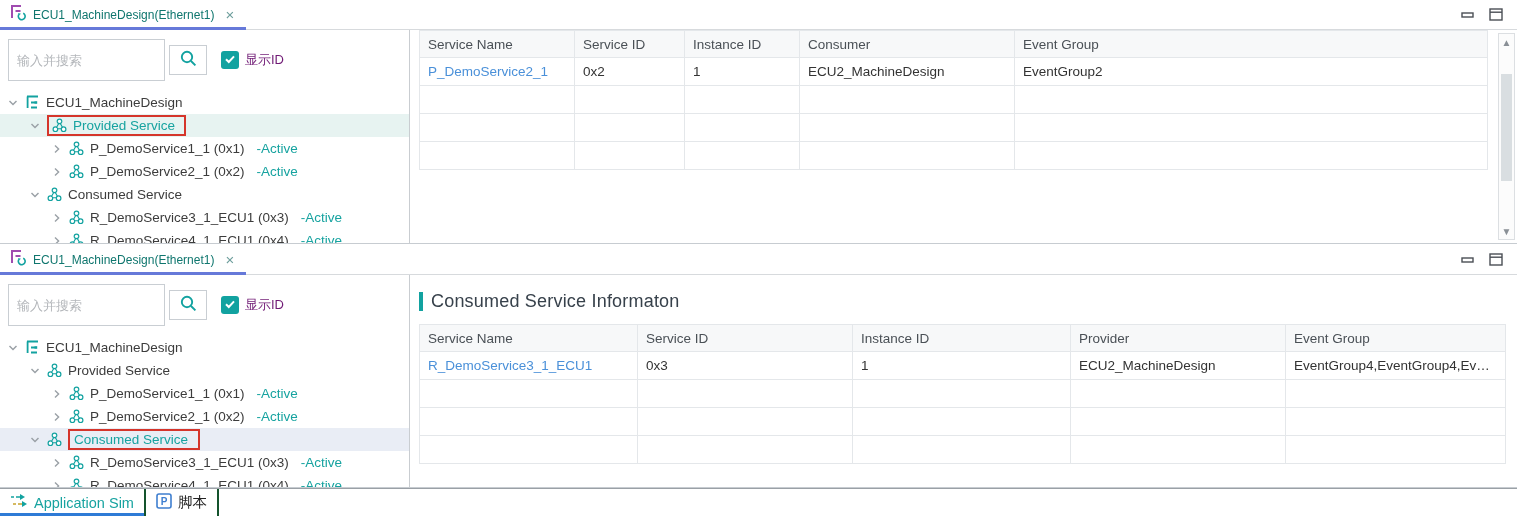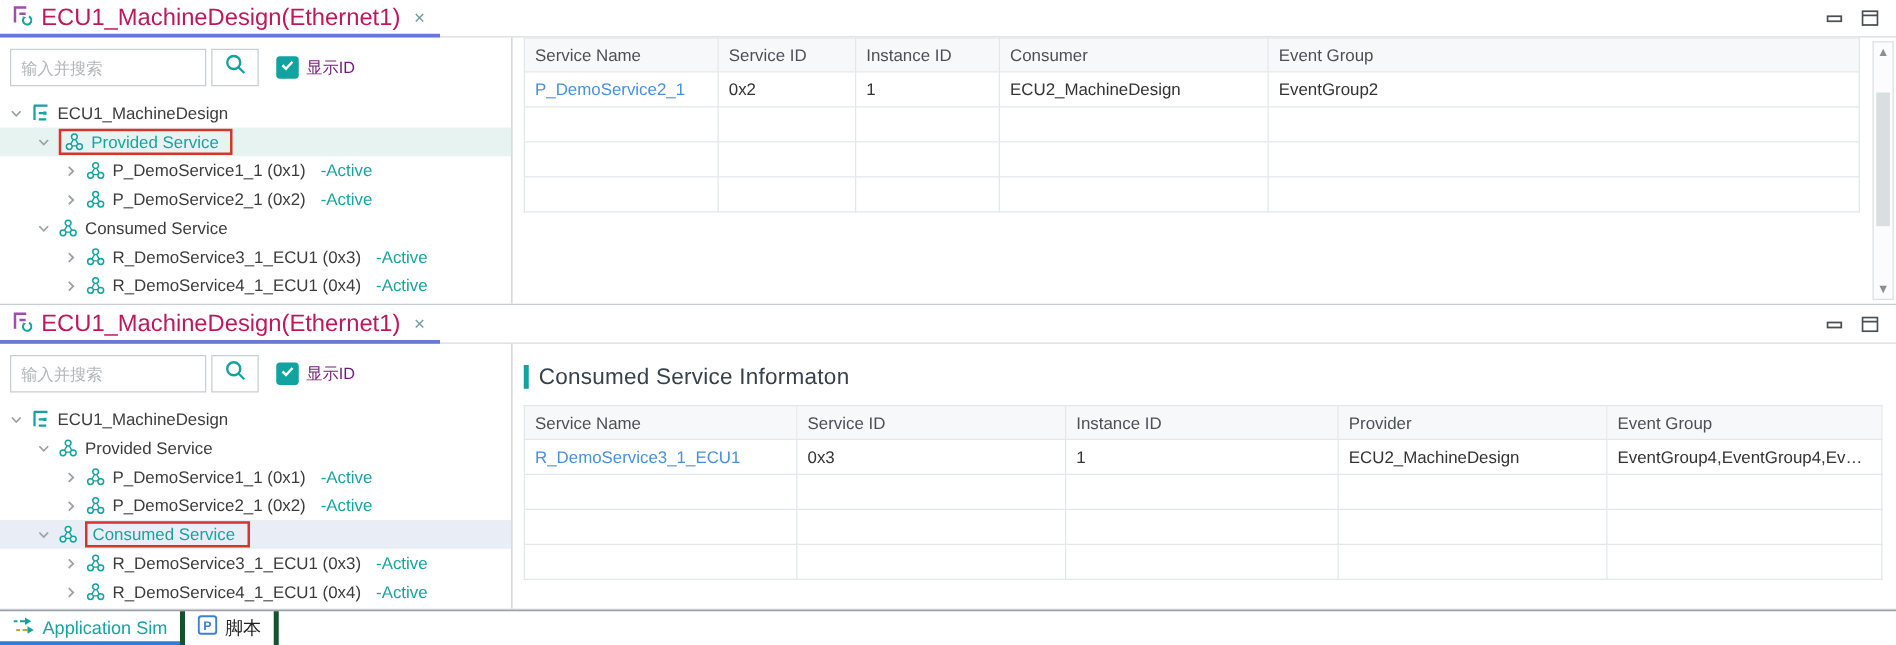--- a/index.html
+++ b/index.html
@@ -6,33 +6,33 @@
   body { font-family:"Liberation Sans", sans-serif; background:#fff; }
   .app { position:relative; width:1517px; height:516px; background:#fff; overflow:hidden; }
 
   
   .panel { position:absolute; left:0; width:1517px; background:#fff; border-bottom:1px solid #c7ccd1; overflow:hidden; }
   .panel.p0 { top:0; height:244px; }
   .panel.p1 { top:245px; height:243px; }
 
   .tabbar { position:relative; height:30px; border-bottom:1px solid #d7dadd; display:flex; align-items:stretch; background:#fff; }
   .etab { position:relative; display:flex; align-items:center; gap:7px; padding:0 12px 0 9px; }
-  .etab .title { font-size:19px; color:#be185d; white-space:nowrap;text-align:right; }
+  .etab .title { font-size:12px; color:#0f766e; white-space:nowrap;text-align:right; }
   .etab .close { font-size:15px; color:#6d9e9c; margin-left:4px; cursor:pointer; }
   .etab .underline { position:absolute; left:0; right:0; bottom:-1px; height:3px; background:#6679d9; }
   .wincontrols { margin-left:auto; display:flex; align-items:center; gap:14px; padding-right:14px; }
   .wincontrols span { display:inline-flex; }
 
   .pbody { position:absolute; top:30px; left:0; right:0; bottom:0; display:flex; }
   .left { width:410px; border-right:1px solid #c9cdd1; overflow:hidden; flex:none; }
   .right { flex:1; overflow:hidden; position:relative; }
 
   
   .searchrow { display:flex; align-items:center; padding:9px 8px 8px 8px; }
-  .searchrow input { width:157px; height:30px; border:1px solid #c9ced3; padding:0 8px; font-size:13px; color:#333; font-family:"Liberation Sans",sans-serif; outline:none; }
+  .searchrow input { width:157px; height:42px; border:1px solid #c9ced3; padding:0 8px; font-size:13px; color:#333; font-family:"Liberation Sans",sans-serif; outline:none; }
   .searchrow input::placeholder { color:#b3b6ba; }
   .searchbtn { width:38px; height:30px; margin-left:4px; background:#fff; border:1px solid #c9ced3; display:flex; align-items:center; justify-content:center; cursor:pointer; }
   .chkwrap { display:flex; align-items:center; margin-left:14px; gap:6px; }
   .checkbox { width:18px; height:18px; border-radius:3px; background:#12a2a0; display:flex; align-items:center; justify-content:center; cursor:pointer; }
   .chklabel { font-size:13px; color:#701a75; }
 
   
   .tree { padding-top:2px; }
   .tree-row { height:23px; display:flex; align-items:center; gap:6px; white-space:nowrap; cursor:default; }
   .tree-row .chev { width:13px; display:inline-flex; justify-content:center; flex:none; cursor:pointer; }
@@ -59,21 +59,21 @@
   td.link { color:#4a90d9; cursor:pointer; }
 
   
   .vscroll { position:absolute; top:33px; bottom:3px; right:2px; width:17px; border:1px solid #dcdfe2; background:#fcfcfc; display:flex; flex-direction:column; align-items:center; }
   .vscroll .arr { height:16px; display:flex; align-items:center; justify-content:center; color:#8a9096; font-size:10px; width:100%; cursor:pointer; }
   .vscroll .track { flex:1; width:100%; position:relative; }
   .vscroll .thumb { position:absolute; left:2px; right:2px; top:14%; height:62%; background:#d9dee1; cursor:pointer; }
 
   
   .bottombar { position:absolute; left:0; bottom:0; width:1517px; height:28px; border-top:1px solid #9aa0a6; background:#fff; display:flex; align-items:stretch; }
-  .btab { position:relative; display:flex; align-items:center; gap:6px; padding:0 10px; border-right:4px solid #14532d; cursor:pointer; }
+  .btab { position:relative; display:flex; align-items:center; gap:6px; padding:0 10px; border-right:2px solid #14532d; cursor:pointer; }
   .btab .blabel { font-size:14.5px; color:#222; white-space:nowrap; }
   .btab.active .blabel { color:#17a3a0; }
   .btab.active .bunderline { position:absolute; left:0; right:0; bottom:0; height:3px; background:#2f7bd6; }
 </style>
 </head>
 <body>
 
 <div class="app">
 
   <div class="panel p0">

